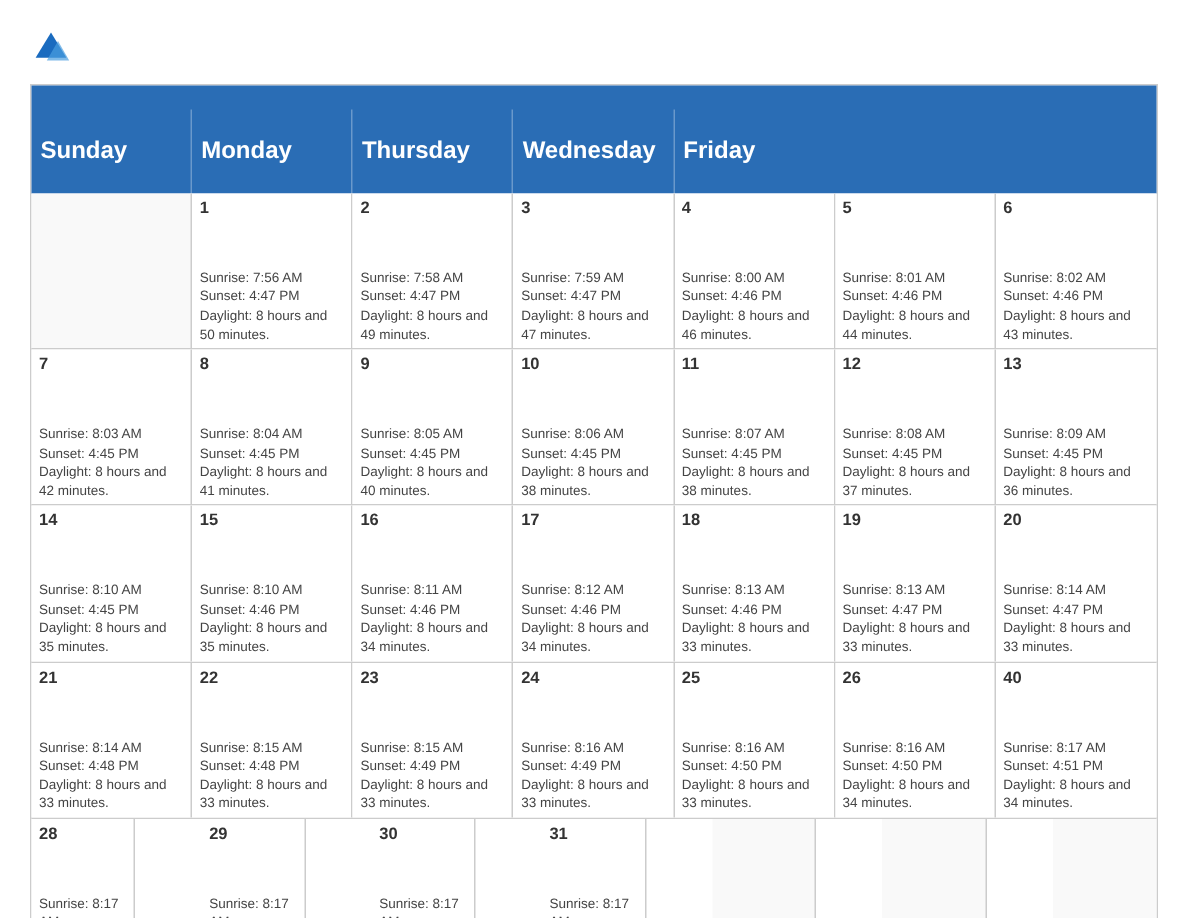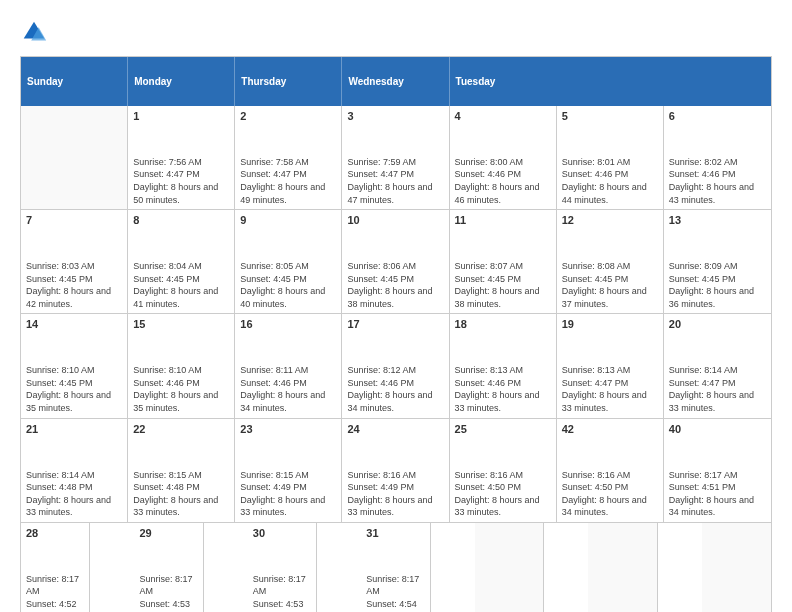--- a/index.html
+++ b/index.html
@@ -66,25 +66,26 @@
       flex-direction: column;
       border: 1px solid #ccc;
     }
     .calendar-header {
       display: grid;
       grid-template-columns: repeat(7, 1fr);
       background: #2a6db5;
     }
     .cal-header-cell {
       color: #fff;
-      font-size: 10px;
+      font-size: 16px;
       font-weight: bold;
       padding: 19px 6px;
       text-align: left;
       border-right: 1px solid rgba(255,255,255,0.3);
+      margin-top: 16px;
     }
     .cal-header-cell:last-child { border-right: none; }
     .calendar-body {
       display: flex;
       flex-direction: column;
       flex: 1;
     }
     .cal-row {
       display: grid;
       grid-template-columns: repeat(7, 1fr);
@@ -136,21 +137,21 @@
       <div class="subtitle"></div>
     </div>
   </div>
 
   <div class="calendar">
     <div class="calendar-header">
     <div class="cal-header-cell">Sunday</div>
         <div class="cal-header-cell">Monday</div>
         <div class="cal-header-cell">Thursday</div>
         <div class="cal-header-cell">Wednesday</div>
-        <div class="cal-header-cell">Tuesday</div>
+        <div class="cal-header-cell">Friday</div>
       </div>
     <div class="calendar-body">
     <div class="cal-row">
           <div class="cal-cell empty"></div>
           <div class="cal-cell">
             <div class="day-num">1</div>
             <div class="cell-text">Sunrise: 7:56 AM<br>Sunset: 4:47 PM<br>Daylight: 8 hours and 50 minutes.</div>
           </div>
           <div class="cal-cell">
             <div class="day-num">2</div>
@@ -248,21 +249,21 @@
           </div>
           <div class="cal-cell">
             <div class="day-num">24</div>
             <div class="cell-text">Sunrise: 8:16 AM<br>Sunset: 4:49 PM<br>Daylight: 8 hours and 33 minutes.</div>
           </div>
           <div class="cal-cell">
             <div class="day-num">25</div>
             <div class="cell-text">Sunrise: 8:16 AM<br>Sunset: 4:50 PM<br>Daylight: 8 hours and 33 minutes.</div>
           </div>
           <div class="cal-cell">
-            <div class="day-num">42</div>
+            <div class="day-num">26</div>
             <div class="cell-text">Sunrise: 8:16 AM<br>Sunset: 4:50 PM<br>Daylight: 8 hours and 34 minutes.</div>
           </div>
           <div class="cal-cell">
             <div class="day-num">40</div>
             <div class="cell-text">Sunrise: 8:17 AM<br>Sunset: 4:51 PM<br>Daylight: 8 hours and 34 minutes.</div>
           </div>
         </div>
         <div class="cal-row">
           <div class="cal-cell">
             <div class="day-num">28</div>

